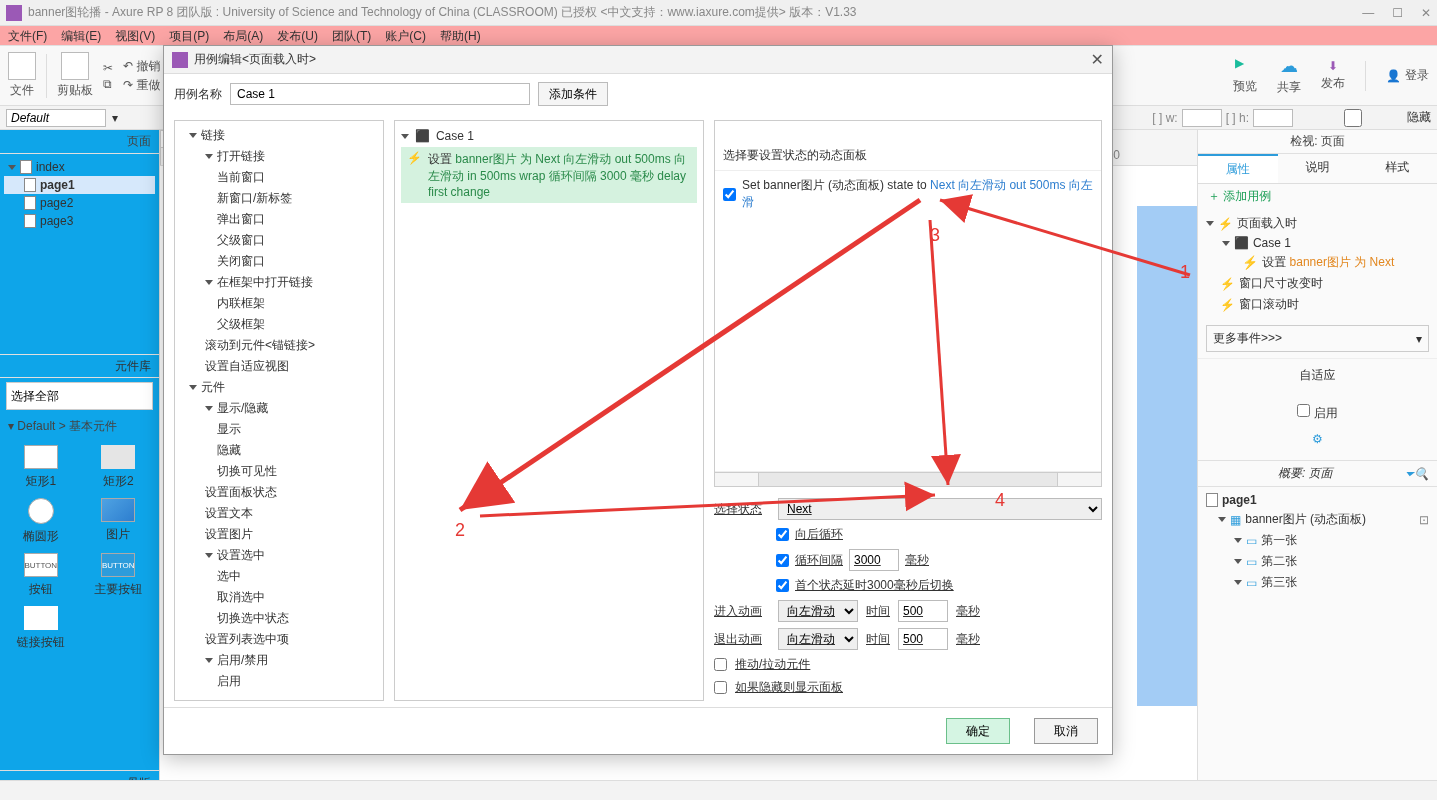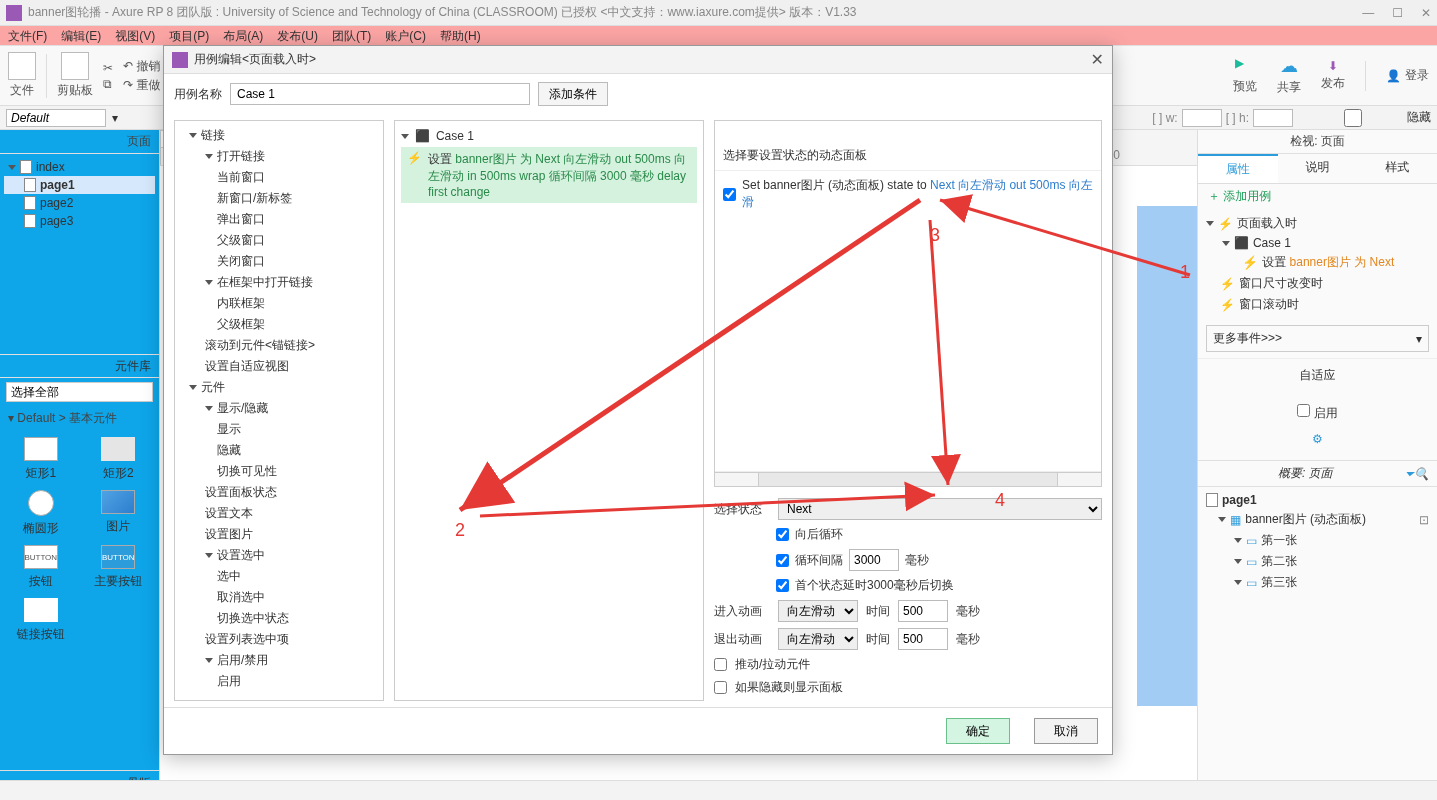--- a/index.html
+++ b/index.html
@@ -18,21 +18,21 @@
 .defaultbar{height:24px;display:flex;align-items:center;padding:0 6px;border-bottom:1px solid #ddd;background:#f3f3f3;}
 .defaultbar input{width:100px;height:18px;border:1px solid #bbb;padding:0 4px;font-style:italic;}
 .leftcol{position:absolute;left:0;top:130px;width:160px;bottom:4px;border-right:1px solid #ddd;background:#0ea5e9;display:flex;flex-direction:column;}
 .panel-title{height:24px;display:flex;align-items:center;justify-content:flex-end;padding:0 8px;border-bottom:1px solid #e0e0e0;color:#444;}
 .tree{padding:4px 4px;}
 .tree .item{display:flex;align-items:center;gap:4px;padding:2px 4px;}
 .tree .item.selected{background:#d6e8fb;}
 .tree .indent{width:12px;}
 .libtitle{height:24px;display:flex;align-items:center;justify-content:flex-end;padding:0 8px;border-top:1px solid #e0e0e0;border-bottom:1px solid #e0e0e0;}
 .libsearch{padding:4px 6px;}
-.libsearch input{width:100%;height:20px;border:1px solid #ccc;padding:0 4px;}
+.libsearch input{width:100%;height:28px;border:1px solid #ccc;padding:0 4px;}
 .libbc{padding:4px 8px;color:#444;}
 .shapes{display:grid;grid-template-columns:1fr 1fr;gap:8px;padding:6px;}
 .shapecell{display:flex;flex-direction:column;align-items:center;gap:4px;}
 .shapebox{width:34px;height:24px;border:1px solid #aaa;background:#fff;}
 .shapebox.fill{background:#e5e5e5;border:none;}
 .shapebox.circ{border-radius:50%;width:26px;height:26px;}
 .shapebox.img{background:linear-gradient(135deg,#4fa3e3,#2d7ecf);}
 .shapebox.btn{font-size:8px;display:flex;align-items:center;justify-content:center;color:#555;}
 .shapebox.btn2{background:#2d9cdb;color:#fff;}
 .rightcol{position:absolute;right:0;top:130px;width:240px;bottom:0;border-left:1px solid #ddd;background:#fafafa;display:flex;flex-direction:column;}
@@ -73,21 +73,21 @@
 .col2 .casehdr{display:flex;align-items:center;gap:6px;}
 .col2 .caseact{background:#d5f2df;padding:4px 6px;margin-top:4px;color:#2a8a4a;display:flex;gap:6px;align-items:flex-start;}
 .col2 .caseact .bolt{color:#6bbf3e;flex-shrink:0;}
 .configbox{border:1px solid #ccc;flex:1;display:flex;flex-direction:column;min-height:0;}
 .configbox .chead{padding:6px 8px;margin-top:20px;}
 .configbox .csearch{display:flex;align-items:center;gap:8px;padding:2px 8px;}
 .configbox .csearch input{flex:1;height:20px;border:1px solid #ccc;padding:0 4px;font-style:italic;color:#888;}
 .configbox .cklabel{white-space:nowrap;}
 .configbox .clist{flex:1;border-top:1px solid #eee;border-bottom:1px solid #eee;padding:4px 8px;overflow:auto;}
 .configbox .clist .crow{display:flex;align-items:center;gap:6px;padding:2px 0;color:#2d7ecf;}
-.cfgform{padding:2px 0;}
+.cfgform{padding:2px 0;text-decoration:underline;}
 .cfgform .frow{display:flex;align-items:center;gap:8px;padding:3px 0;}
 .cfgform label.lab{width:56px;text-align:left;}
 .cfgform select,.cfgform input[type=text]{border:1px solid #bbb;height:22px;padding:0 4px;}
 .cfgform .unit{color:#444;}
 .cfgform .cb{margin-left:62px;display:flex;align-items:center;gap:6px;}
 .dlgfooter{display:flex;justify-content:flex-end;gap:24px;padding:10px 14px;border-top:1px solid #ddd;}
 .dlgfooter button{width:64px;height:26px;border:1px solid #999;background:#f3f3f3;}
 .dlgfooter button.primary{background:#d5f5e3;border-color:#6bbf8a;}
 
 

